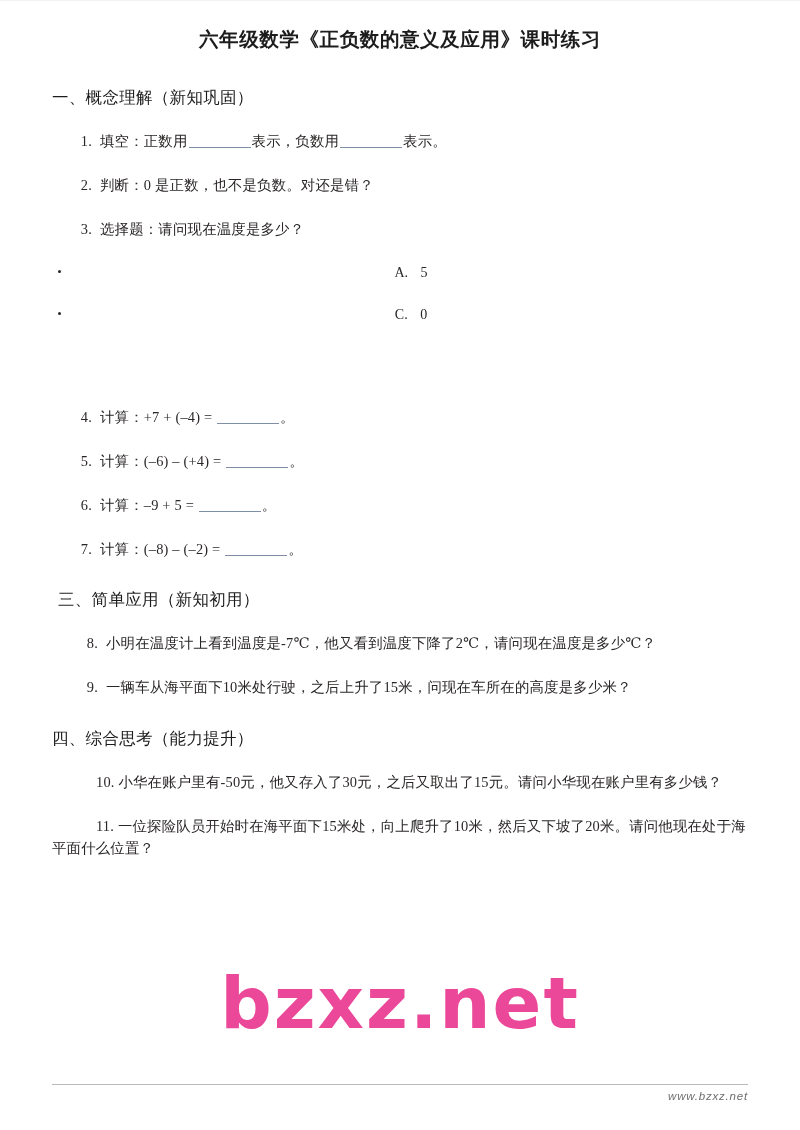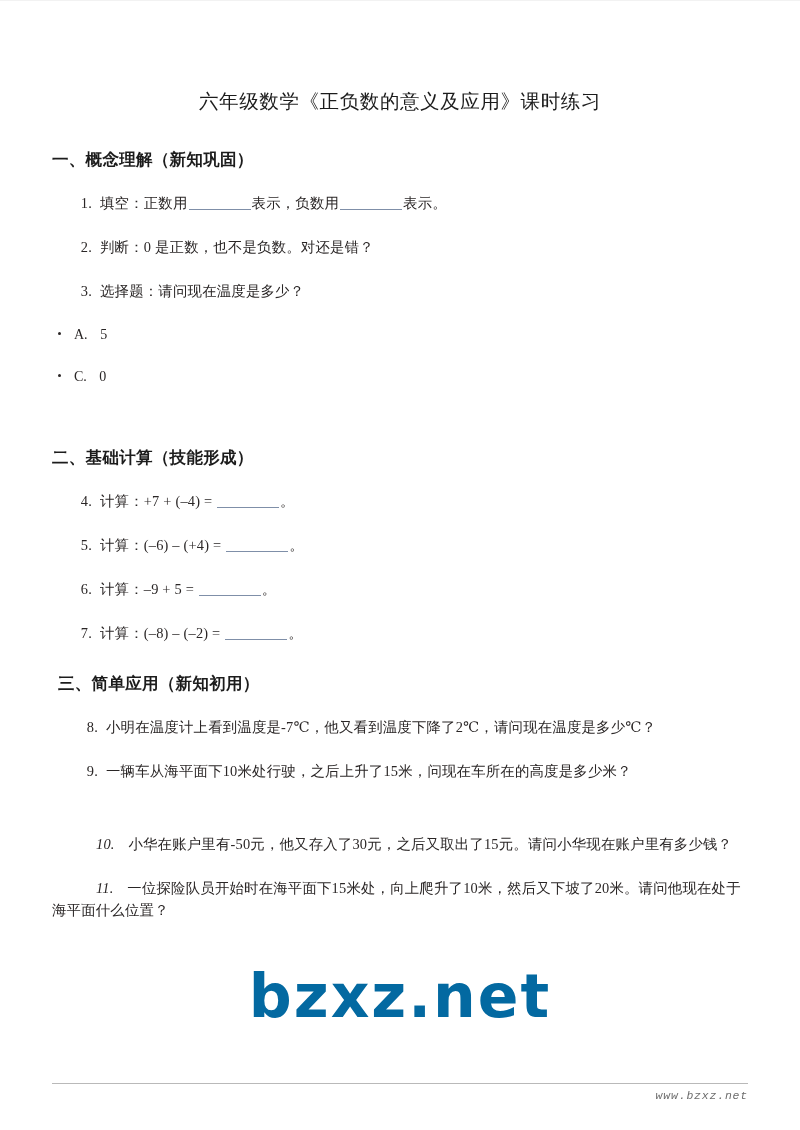--- a/index.html
+++ b/index.html
@@ -29,47 +29,47 @@
 
   
   .watermark {
     position: absolute;
     left: 0;
     right: 0;
     top: 960px;
     text-align: center;
     font-family: "DejaVu Sans", sans-serif;
     font-weight: bold;
-    font-size: 60px;
+    font-size: 72px;
     letter-spacing: 2px;
-    color: #0369a1;
+    color: #ec4899;
     z-index: 1;
     user-select: none;
     white-space: nowrap;
   }
 
   
   .doc-title {
     margin: 0;
-    padding-top: 87px;
+    padding-top: 25px;
     text-align: center;
     font-family: "Liberation Serif", "DejaVu Serif", serif;
-    font-weight: normal;
+    font-weight: bold;
     font-size: 19.5px;
     letter-spacing: 0.6px;
     color: #1c1c1c;
   }
 
   
   .section {
     margin: 0;
   }
   .section-heading {
     font-family: "DejaVu Sans", "Liberation Sans", sans-serif;
-    font-weight: bold;
+    font-weight: normal;
     font-size: 16.5px;
     color: #1c1c1c;
     letter-spacing: 0.3px;
     margin: 0;
     padding: 0;
   }
   .sec1 { padding-top: 34px; }
   .sec2 { padding-top: 60px; }
   .sec3 { padding-top: 29px; margin-left: 6px; }
   .sec4 { padding-top: 29px; }
@@ -99,22 +99,20 @@
   }
   .qitem .qbody { display: block; }
 
   
   .qitem.hanging { padding-left: 0; }
   .qitem.hanging .qnum {
     position: static;
     display: inline;
     width: auto;
     margin-left: 44px;
-    margin-right: 10px;
-    font-style: italic;
   }
   .qitem.hanging .qbody { display: inline; text-align: right; }
 
   .blank {
     display: inline-block;
     width: 62px;
     border-bottom: 1px solid #7f8fa8;
     vertical-align: -2px;
     margin: 0 1px;
   }
@@ -126,20 +124,21 @@
     padding: 0;
     margin-top: 22px;
   }
   .choice {
     position: relative;
     font-size: 14px;
     line-height: 1.5;
     padding-left: 22px;
     margin-top: 21px;
     color: #2a2626;
+    text-align: center;
   }
   .choice:first-child { margin-top: 0; }
   .choice .dot {
     position: absolute;
     left: 6px;
     top: 8px;
     width: 3px;
     height: 3px;
     background: #2a2626;
     border-radius: 50%;
@@ -154,21 +153,21 @@
     bottom: 28px;
     z-index: 3;
   }
   .footer-rule {
     border: 0;
     border-top: 1px solid #b9b9b9;
     margin: 0 0 5px 0;
   }
   .footer-text {
     text-align: right;
-    font-family: Liberation Mono, monospace;
+    font-family: Liberation Sans, sans-serif;
     font-style: italic;
     font-size: 11.5px;
     color: #6d6d6d;
     letter-spacing: 0.8px;
   }
 </style>
 </head>
 <body>
 
 <div class="page">
@@ -207,21 +206,20 @@
         </li>
         <li class="choice">
           <span class="dot"></span>
           <span class="clabel">C.</span>
           <span>0</span>
         </li>
       </ul>
     </div>
 
     <div class="section sec2">
-      <h2 class="section-heading">二、基础计算（技能形成）</h2>
       <ul class="qlist">
 
         <li class="qitem">
           <span class="qnum">4.</span>
           <span class="qbody"><span>计算：+7 + (–4) = </span><span class="blank"></span><span>。</span></span>
         </li>
 
         <li class="qitem">
           <span class="qnum">5.</span>
           <span class="qbody"><span>计算：(–6) – (+4) = </span><span class="blank"></span><span>。</span></span>
@@ -249,20 +247,21 @@
         </li>
 
         <li class="qitem">
           <span class="qnum">9.</span>
           <span class="qbody">一辆车从海平面下10米处行驶，之后上升了15米，问现在车所在的高度是多少米？</span>
         </li>
       </ul>
     </div>
 
     <div class="section sec4">
+      <h2 class="section-heading">四、综合思考（能力提升）</h2>
       <ul class="qlist">
 
         <li class="qitem hanging">
           <span class="qnum">10.</span>
           <span class="qbody">小华在账户里有-50元，他又存入了30元，之后又取出了15元。请问小华现在账户里有多少钱？</span>
         </li>
 
         <li class="qitem hanging">
           <span class="qnum">11.</span>
           <span class="qbody">一位探险队员开始时在海平面下15米处，向上爬升了10米，然后又下坡了20米。请问他现在处于海平面什么位置？</span>

